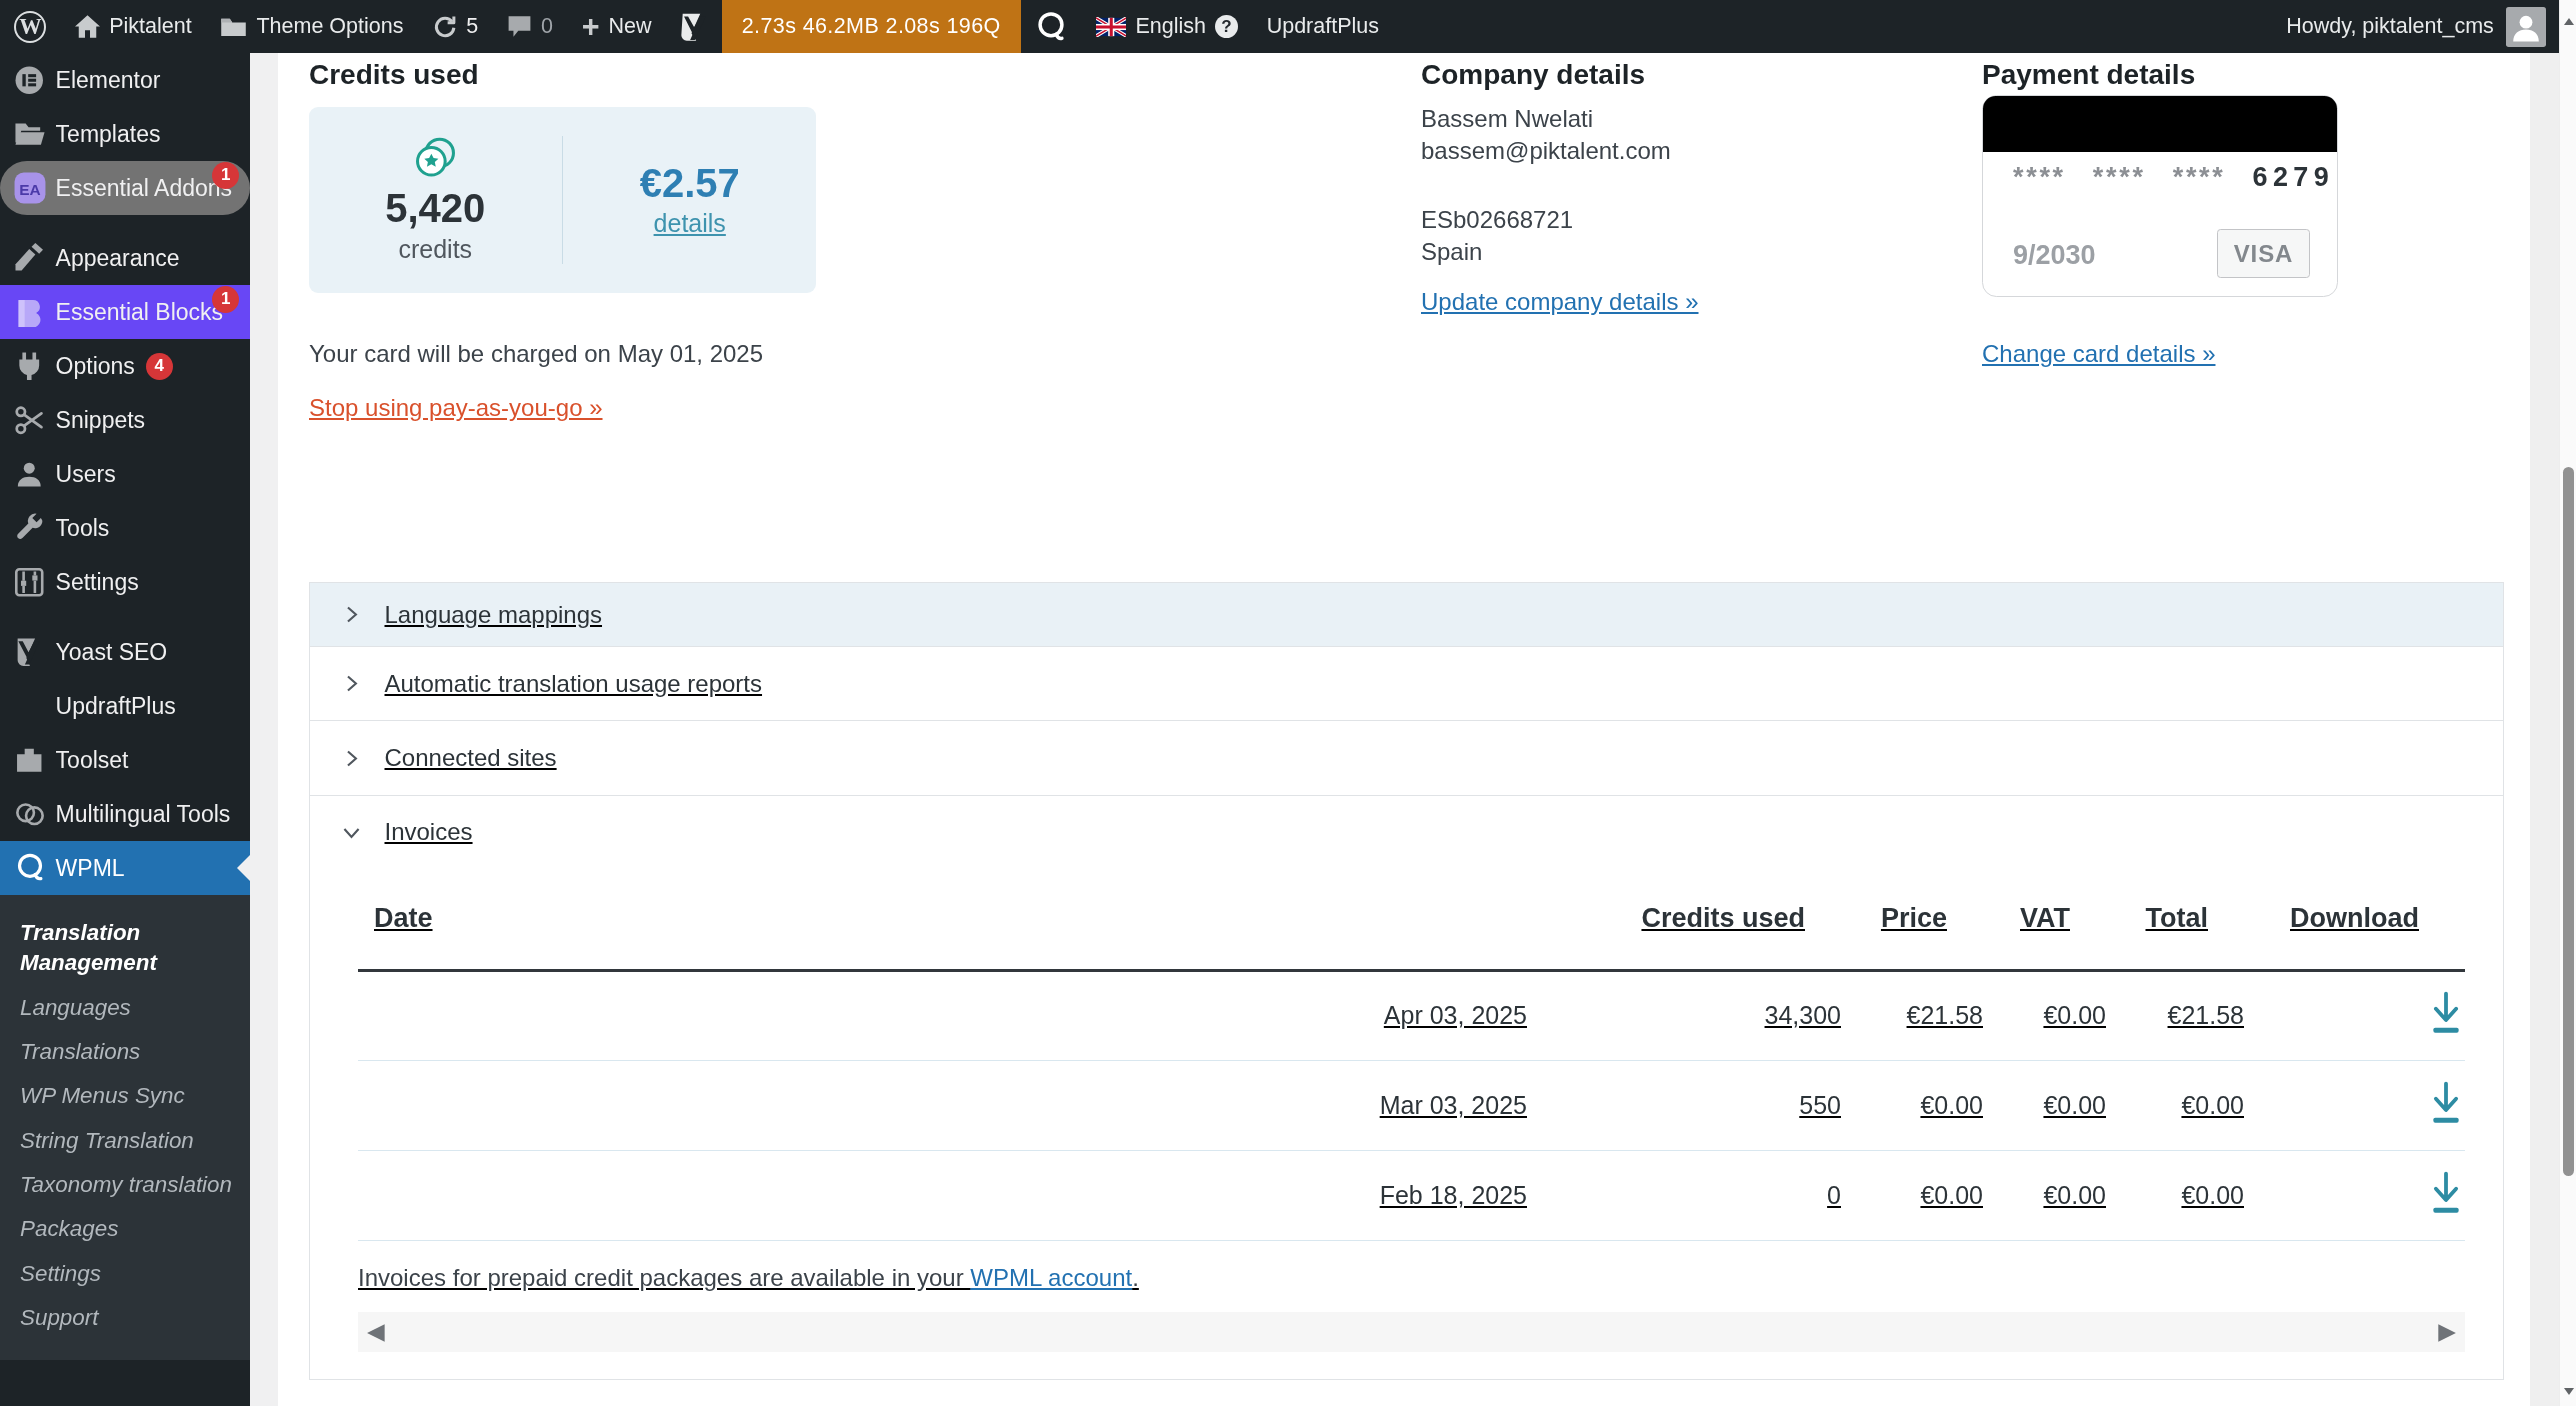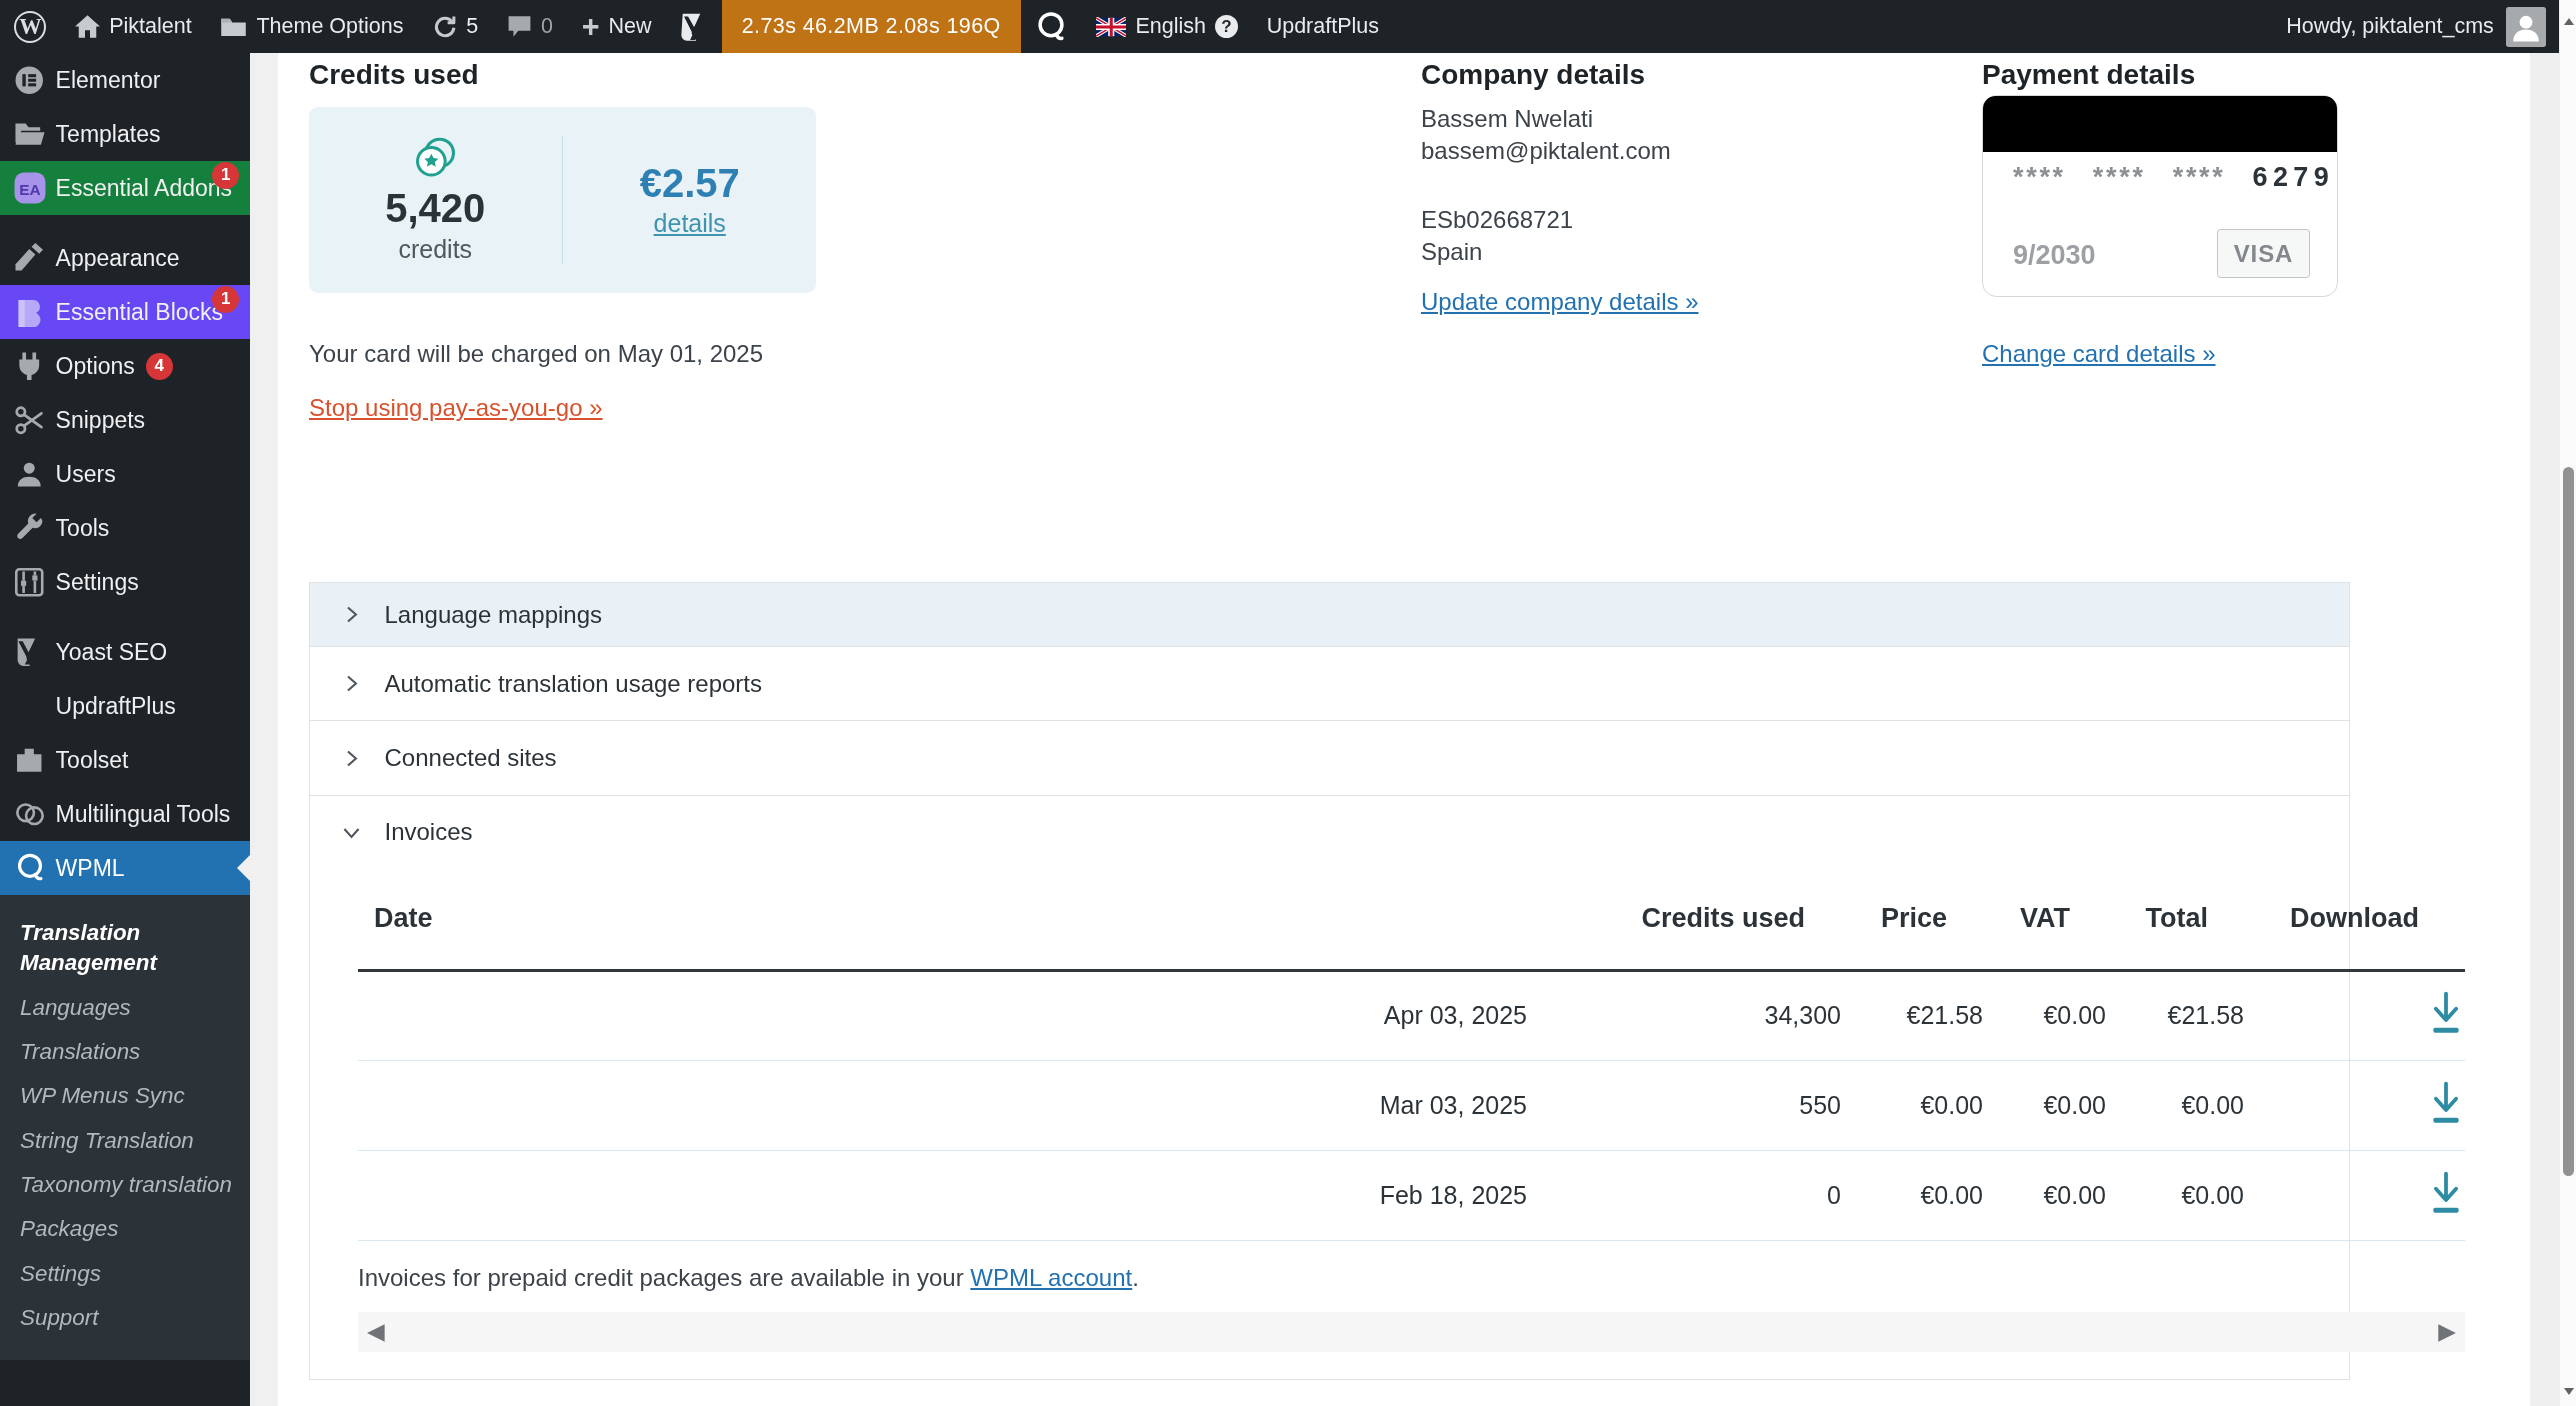--- a/index.html
+++ b/index.html
@@ -21,21 +21,21 @@
     font-family:"Liberation Serif", serif; font-size:22.4px; font-weight:bold; color:#dcdfe1; }
   .help-circle { width:23px; height:23px; border-radius:50%; background:#e9ebec; color:#23282d; font-size:17px; font-weight:bold;
     display:flex; align-items:center; justify-content:center; }
 
   
   .sidebar { position:absolute; left:0; top:53px; width:250px; height:1354px; background:#1d2327; z-index:20; }
   .mi { position:relative; height:54px; display:flex; align-items:center; padding-left:12.6px; cursor:pointer;
     color:#f0f0f1; font-size:23px; }
   .mi-icon { width:34px; height:34px; display:flex; align-items:center; justify-content:center; flex:none; }
   .mi-label { margin-left:9px; white-space:nowrap; }
-  .mi.purple { background:#15803d; }
+  .mi.purple { background:#737373;border-radius:27px; }
   .mi.violet { background:#6847f5; }
   .mi.active { background:#2271b1; color:#fff; }
   .mi.active .notch { position:absolute; right:0; top:50%; transform:translateY(-50%);
     width:0; height:0; border:13.5px solid transparent; border-right-color:#f0f0f1; border-left-width:0; }
   .badge { background:#d63638; color:#fff; border-radius:50%; min-width:27px; height:27px; padding:0 3.6px;
     display:flex; align-items:center; justify-content:center; font-size:17px; font-weight:bold; }
   .badge.corner { position:absolute; right:10.8px; top:0.9px; }
   .badge.inline { margin-left:10.8px; }
   .menu-spacer { height:16px; }
   .submenu { background:#2c3338; padding:16px 0 20px 0; }
@@ -72,22 +72,22 @@
   .card-band { height:56px; background:#000; border-radius:12.6px 12.6px 0 0; }
   .card-numrow { position:absolute; left:30px; top:66px; display:flex; gap:27px; align-items:baseline; }
   .card-stars { font-size:27px; font-weight:bold; color:#8c8f94; letter-spacing:2.7px; }
   .card-last4 { font-size:27px; font-weight:bold; color:#2c3338; letter-spacing:5.4px; }
   .card-exp { position:absolute; left:30px; top:144px; font-size:27px; font-weight:bold; color:#9ca0a5; }
   .card-brand { position:absolute; right:27px; top:133px; width:93px; height:49px; background:#f6f7f7; border:0.9px solid #c3c4c7;
     border-radius:3.6px; display:flex; align-items:center; justify-content:center; font-size:24px; font-weight:bold; color:#83888d; letter-spacing:0.9px; }
   .pay-link-row { margin-top:43px; }
 
   
-  .acc-wrap { position:absolute; left:31px; top:529px; width:2041px; height:798px;
-    border:0.9px solid #e0e3e6; background:#fff; }
+  .acc-wrap { position:absolute; left:31px; top:529px; width:2195px; height:798px;
+    border:0.9px solid #e0e3e6; background:#fff;text-decoration:underline; }
   .acc-row { display:flex; align-items:center; gap:21.5px; padding-left:30px; border-bottom:0.9px solid #e0e3e6; cursor:pointer; }
   .acc-row .chev { width:23px; height:23px; flex:none; }
   .acc-label { font-size:24px; color:#2c3338; }
   .acc-row.hl { background:#e9f1f6; }
   .acc-row.open { border-bottom:none; }
 
   .inv-panel { position:relative; }
   table.inv { border-collapse:collapse; table-layout:fixed; width:2107px; margin-left:48px; }
   table.inv th { font-size:27px; font-weight:bold; color:#2c3338; height:102px; vertical-align:middle;
     border-bottom:3.6px solid #32373c; text-align:right; padding-right:36px; }

